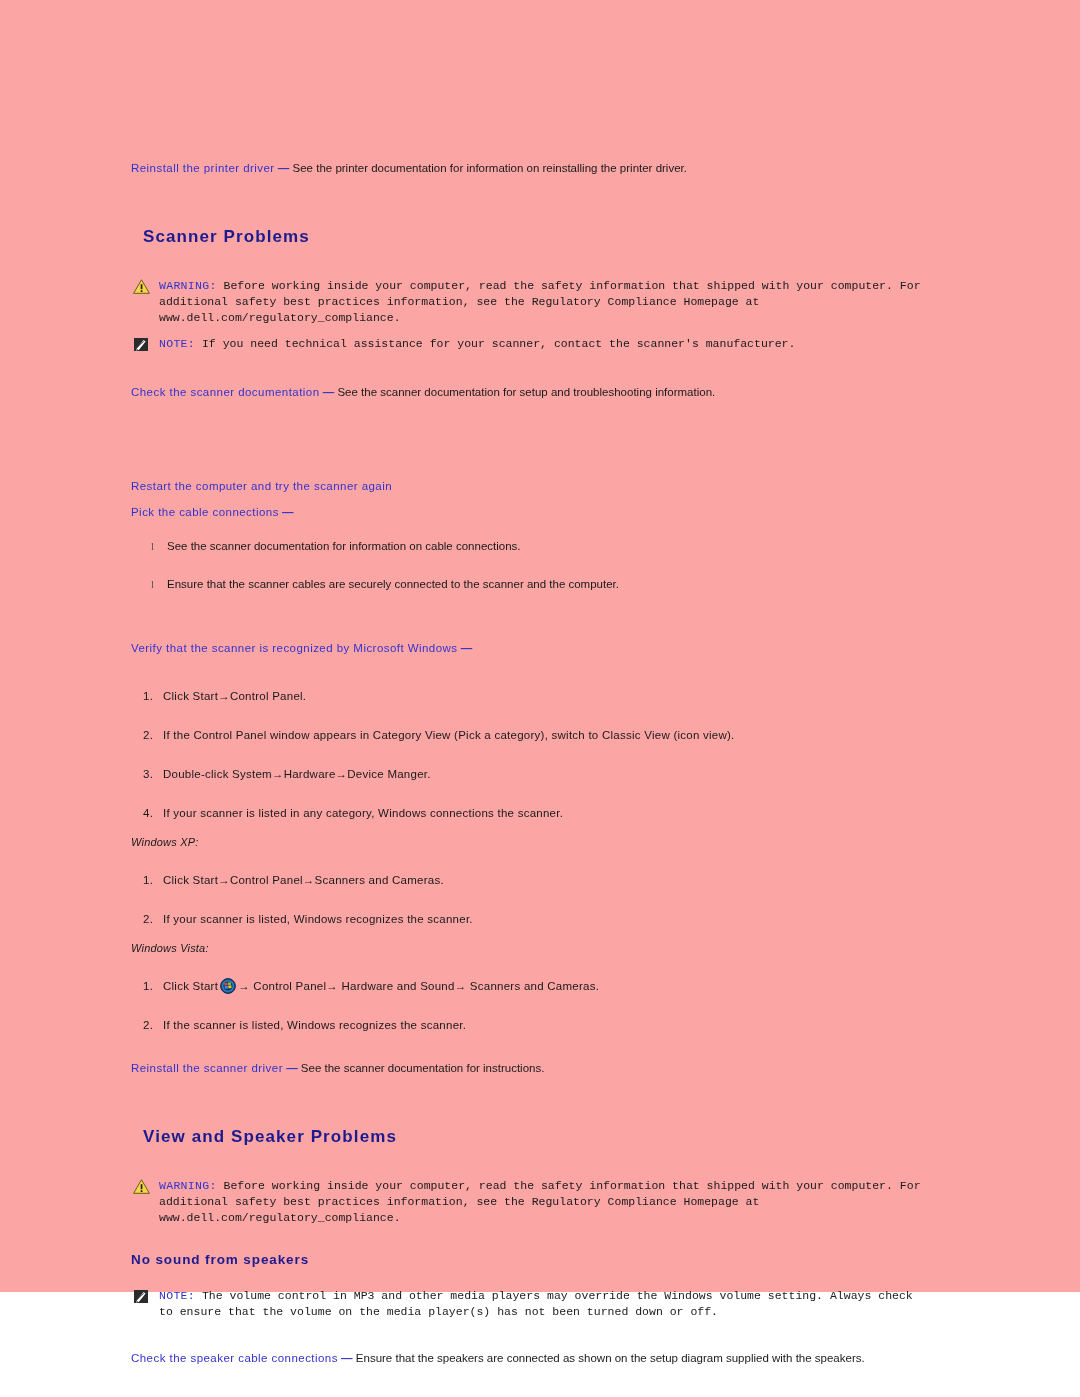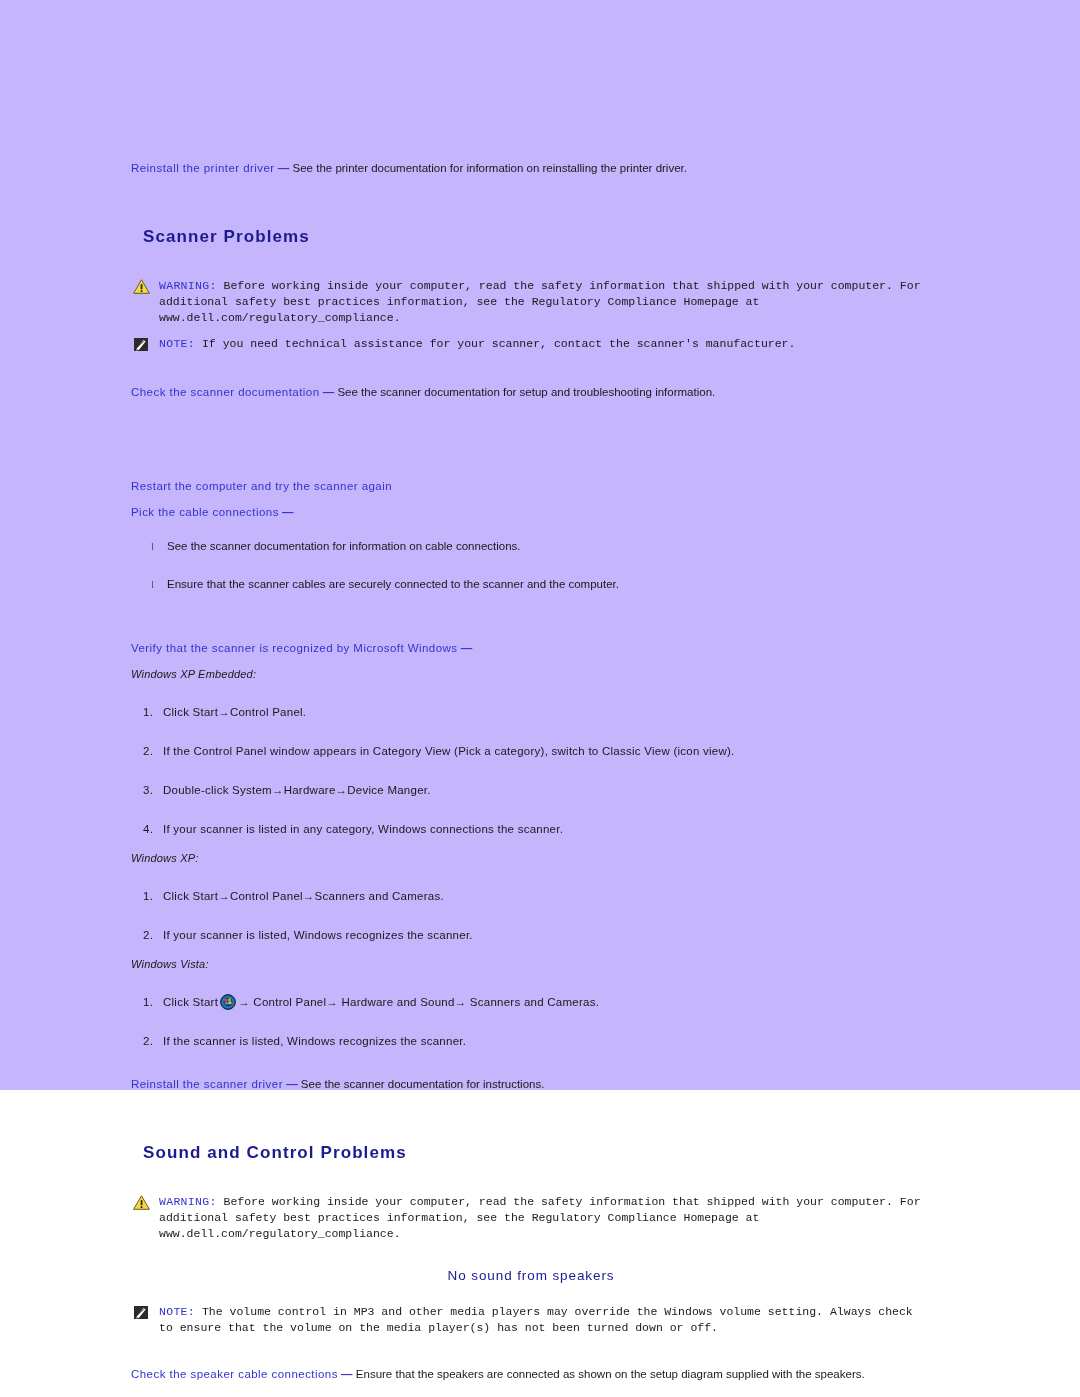--- a/index.html
+++ b/index.html
@@ -11,49 +11,48 @@
   body {
     width: 1080px;
     height: 1397px;
     font-family: "Liberation Sans", sans-serif;
     color: #000000;
     overflow: hidden;
   }
   .page {
     position: relative;
     width: 1080px;
-    height: 1090px;
-    background: #c4b5fd;
+    height: 1292px;
+    background: #fca5a5;
   }
   .content {
     position: absolute;
     left: 131px;
     top: 160px;
     width: 800px;
   }
 
   
   h1.section-title {
     font-size: 17px;
     font-weight: bold;
     color: #1b1b8f;
     letter-spacing: 1.1px;
     margin: 12px;
     padding: 0;
     line-height: 22px;
   }
   h2.sub-title {
     font-size: 13.5px;
-    font-weight: normal;
+    font-weight: bold;
     color: #1b1b8f;
     letter-spacing: 0.9px;
     margin: 0;
     padding: 0;
     line-height: 20px;
-    text-align: center;
   }
 
   
   .runin {
     font-size: 11.5px;
     line-height: 16px;
     margin: 0;
     color: #000000;
   }
   .runin .lead {
@@ -259,21 +258,20 @@
 
     <div class="sp-26"></div>
 
     <p class="runin">
       <span class="lead">Verify that the scanner is recognized by Microsoft Windows</span>
       <span class="dash">—</span>
     </p>
 
     <div class="sp-10"></div>
 
-    <p class="ital-os">Windows XP Embedded:</p>
 
     <div class="sp-22"></div>
 
     <ol class="dell-numbers">
       <li>
         <span class="num">1.</span>
         <span><span>Click Start</span><span class="arrow">→</span><span>Control Panel.</span></span>
       </li>
       <li>
         <span class="num">2.</span>
@@ -335,21 +333,21 @@
     <div class="sp-26"></div>
 
     <p class="runin">
       <span class="lead">Reinstall the scanner driver</span>
       <span class="dash">—</span>
       <span class="body-txt">See the scanner documentation for instructions.</span>
     </p>
 
     <div class="sp-38"></div>
 
-    <h1 class="section-title">Sound and Control Problems</h1>
+    <h1 class="section-title">View and Speaker Problems</h1>
 
     <div class="sp-18"></div>
 
     <div class="callout">
       <span class="icon-slot warn-icon">
         <svg width="17" height="15" viewBox="0 0 17 15">
           <polygon points="8.5,0.8 16.4,14.3 0.6,14.3" fill="#f2d64b" stroke="#6e5c10" stroke-width="1"></polygon>
           <rect x="7.7" y="5.2" width="1.7" height="5" fill="#2a2208"></rect>
           <rect x="7.7" y="11.2" width="1.7" height="1.8" fill="#2a2208"></rect>
         </svg>

